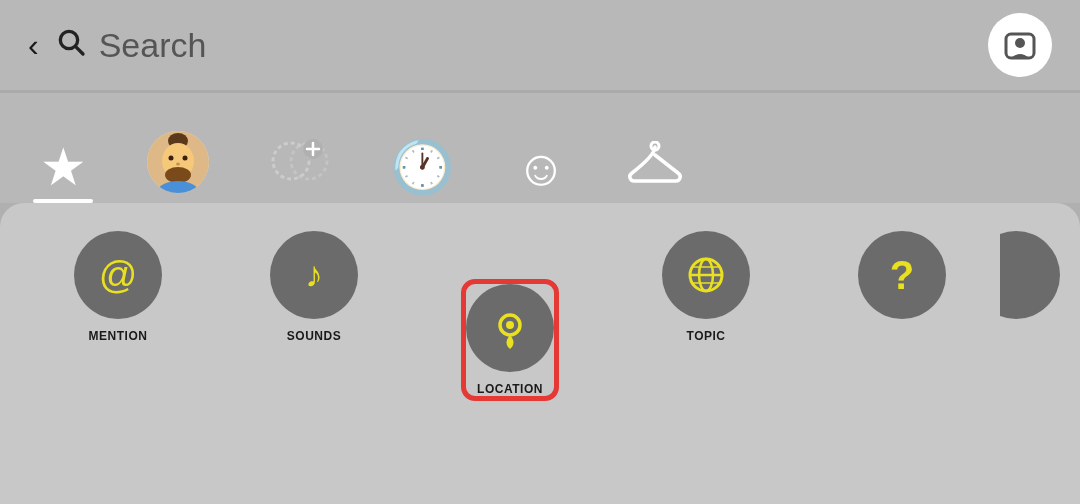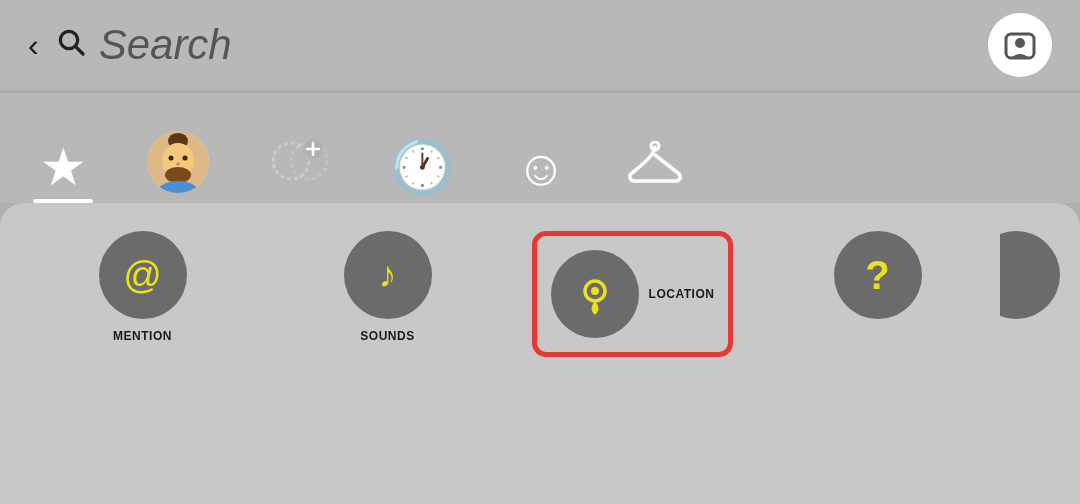--- a/index.html
+++ b/index.html
@@ -30,24 +30,23 @@
       font-weight: 300;
     }
 
     .header-search-icon {
       font-size: 30px;
       color: #1a1a1a;
       margin-right: 12px;
     }
 
     .header-search-text {
-      font-size: 42px;
+      font-size: 34px;
       color: #555;
       font-weight: 400;
-      font-style: italic;
     }
 
     .header-profile-btn {
       position: absolute;
       right: 28px;
       top: 50%;
       transform: translateY(-50%);
       width: 64px;
       height: 64px;
       border-radius: 50%;
@@ -267,32 +266,44 @@
       </div>
 
       <div class="sticker-item">
         <div class="sticker-circle">
           <span class="sticker-icon" style="font-size:36px;">♪</span>
         </div>
         <span class="sticker-label">SOUNDS</span>
       </div>
 
       <div class="sticker-item highlighted">
-        <div style="border: 5px solid #e53935; border-radius: 14px; padding: 14px; display:flex; flex-direction:row; align-items:center; gap:10px;">
+        <div style="border: 5px solid #e53935; border-radius: 14px; padding: 0; display:flex; flex-direction:column; align-items:center; gap:10px;margin-top:48px;">
           <div class="sticker-circle">
             <svg width="42" height="42" viewBox="0 0 42 42">
               <circle cx="21" cy="18" r="10" stroke="#e8e020" stroke-width="3.5" fill="none"></circle>
               <circle cx="21" cy="18" r="4" fill="#e8e020"></circle>
               <path d="M21 28 Q14 36 21 42 Q28 36 21 28Z" fill="#e8e020"></path>
             </svg>
           </div>
           <span class="sticker-label">LOCATION</span>
         </div>
       </div>
 
+      <div class="sticker-item">
+        <div class="sticker-circle">
+          <svg width="44" height="44" viewBox="0 0 44 44">
+            <circle cx="22" cy="22" r="16" stroke="#e8e020" stroke-width="3" fill="none"></circle>
+            <ellipse cx="22" cy="22" rx="7" ry="16" stroke="#e8e020" stroke-width="2.5" fill="none"></ellipse>
+            <line x1="6" y1="22" x2="38" y2="22" stroke="#e8e020" stroke-width="2.5"></line>
+            <line x1="8" y1="14" x2="36" y2="14" stroke="#e8e020" stroke-width="1.5"></line>
+            <line x1="8" y1="30" x2="36" y2="30" stroke="#e8e020" stroke-width="1.5"></line>
+          </svg>
+        </div>
+        <span class="sticker-label">TOPIC</span>
+      </div>
 
       <div class="sticker-item">
         <div class="sticker-circle">
           <span class="sticker-icon" style="font-size:40px; font-weight:700;">?</span>
         </div>
       </div>
 
 
       <div class="sticker-item" style="min-width:60px; flex:0 0 60px; overflow:hidden;">
         <div class="sticker-circle" style="width:88px; height:88px; margin-left:-28px;">

